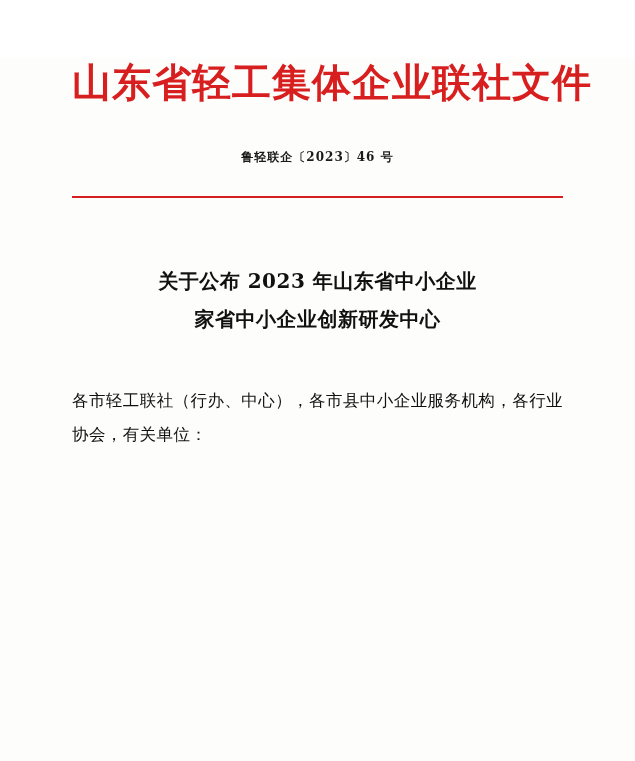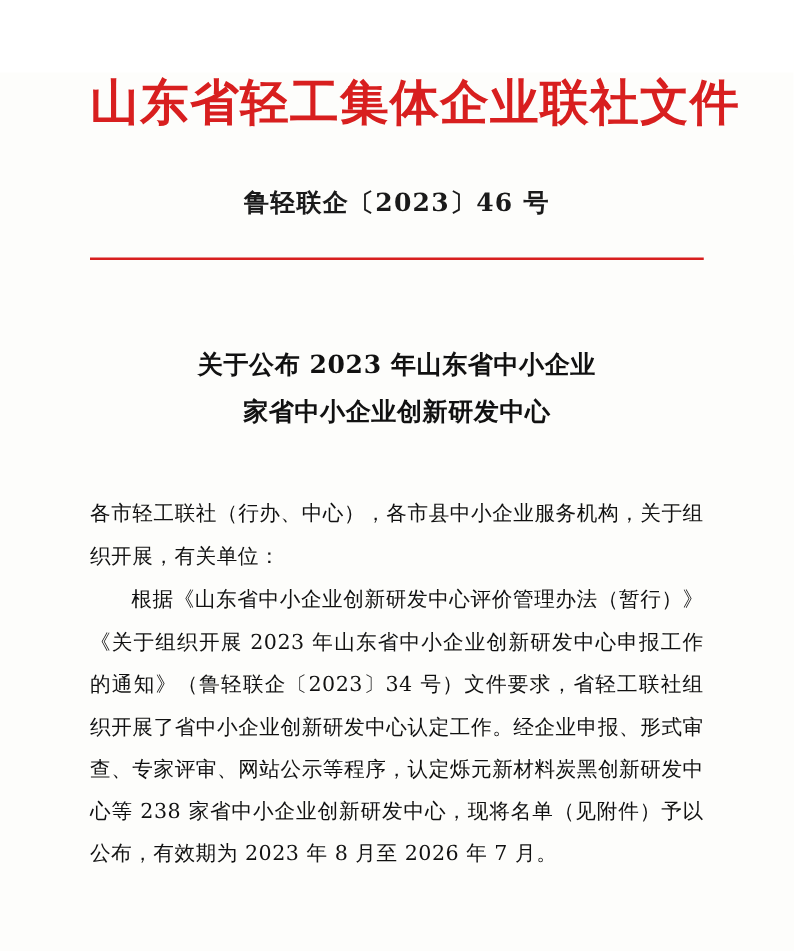--- a/index.html
+++ b/index.html
@@ -28,21 +28,21 @@
     font-family: "DejaVu Serif", "Liberation Serif", serif;
     font-weight: 700;
     font-size: 39px;
     letter-spacing: 1px;
     line-height: 1.25;
     white-space: nowrap;
   }
   .doc-number {
     margin-top: 42px;
     text-align: center;
-    font-size: 20px;
+    font-size: 12px;
     color: #1a1a1a;
     letter-spacing: 1px;
     font-weight: 600;
   }
   .red-rule {
     margin-top: 30px;
     height: 2px;
     background: #d81f1f;
     width: 100%;
   }
@@ -87,17 +87,16 @@
   <div class="doc-number">鲁轻联企〔2023〕46 号</div>
 
   <div class="red-rule"></div>
 
   <div class="subject">
     <span class="subject-line">关于公布 2023 年山东省中小企业</span>
     <span class="subject-line">家省中小企业创新研发中心</span>
   </div>
 
   <div class="body-block">
-    <p class="para">各市轻工联社（行办、中心），各市县中小企业服务机构，关于组织开展，有关单位：</p>
-    <p class="para indent">根据《山东省中小企业创新研发中心评价管理办法（暂行）》《关于组织开展 2023 年山东省中小企业创新研发中心申报工作的通知》（鲁轻联企〔2023〕34 号）文件要求，省轻工联社组织开展了省中小企业创新研发中心认定工作。经企业申报、形式审查、专家评审、网站公示等程序，认定烁元新材料炭黑创新研发中心等 238 家省中小企业创新研发中心，现将名单（见附件）予以公布，有效期为 2023 年 8 月至 2026 年 7 月。</p>
+    <p class="para">各市轻工联社（行办、中心），各市县中小企业服务机构，各行业协会，有关单位：</p>
   </div>
 
 </div>
 
 </body></html>

